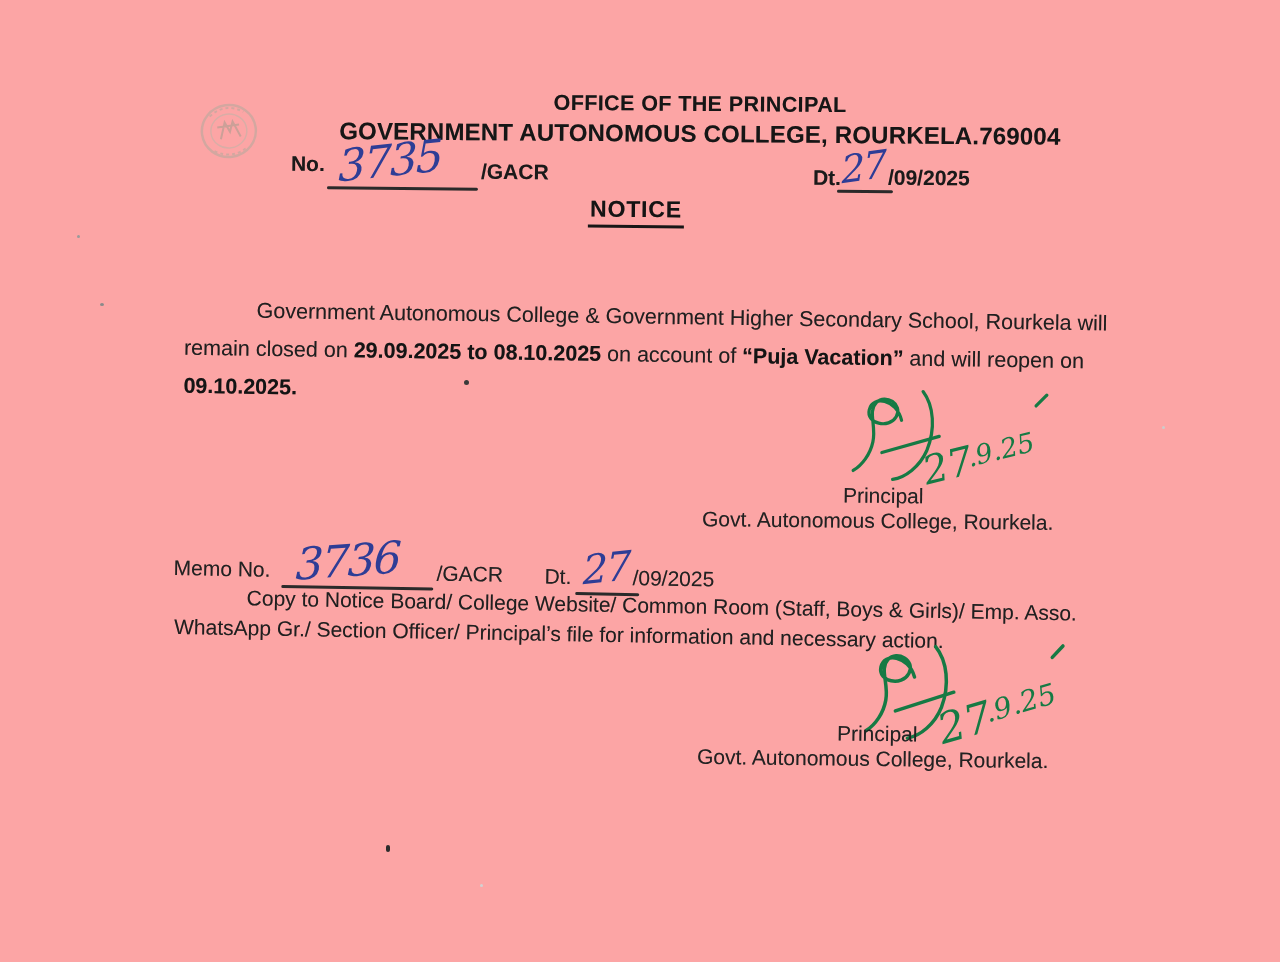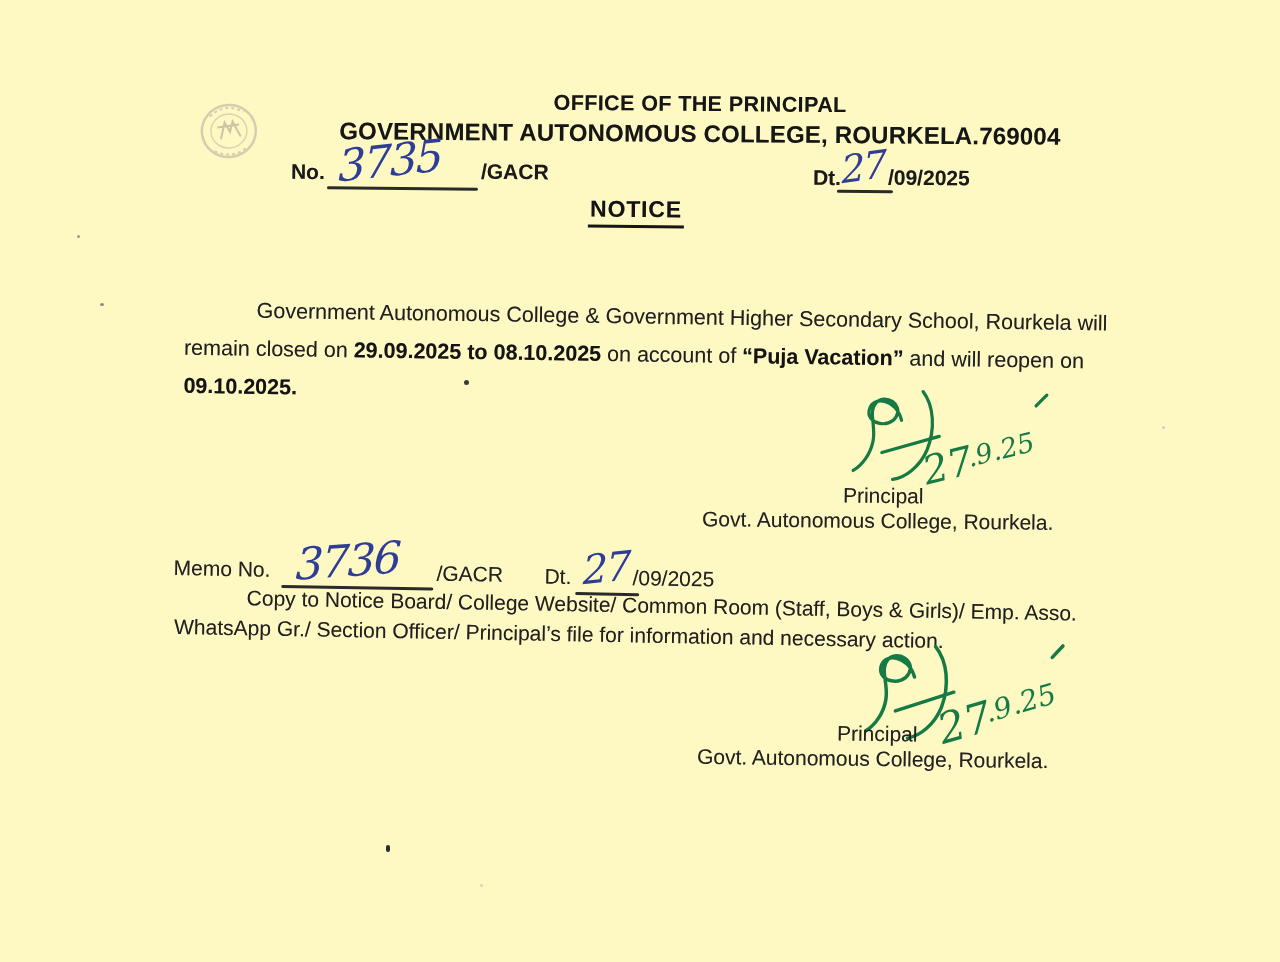--- a/index.html
+++ b/index.html
@@ -1,19 +1,19 @@
 <!DOCTYPE html>
 <html><head>
 <meta charset="utf-8">
 <style>
   html,body{margin:0;padding:0;background:#e8e8e8;}
   .page{
     position:relative;
     width:1280px;height:962px;
-    background:#fef9c3;
+    background:#fca5a5;
     overflow:hidden;
     font-family:"Liberation Sans","DejaVu Sans",sans-serif;
     color:#1e1e1e;
   }
   .abs{position:absolute;}
   .soft{text-shadow:0 0 0.6px rgba(40,40,40,0.35);}
   
   .header{left:100px;top:92px;width:1200px;text-align:center;transform:rotate(0.45deg);}
   .header .l1{font-size:21.5px;font-weight:bold;letter-spacing:.4px;color:#161616;}
   .header .l2{font-size:24px;font-weight:bold;letter-spacing:.2px;margin-top:3px;color:#161616;}
@@ -51,21 +51,21 @@
     <path d="M20 18 q17 -12 34 0" fill="none" stroke="#b3aa9d" stroke-width="2" stroke-dasharray="3 3"></path>
     <path d="M20 53 q17 11 34 0" fill="none" stroke="#b3aa9d" stroke-width="2" stroke-dasharray="3 3"></path>
     <path d="M28 42 l6 -16 l4 10 l4 -10 l6 16 M26 30 h22" fill="none" stroke="#a59c8e" stroke-width="2"></path>
   </svg>
 
   <div class="abs header soft">
     <div class="l1">OFFICE OF THE PRINCIPAL</div>
     <div class="l2">GOVERNMENT AUTONOMOUS COLLEGE, ROURKELA.769004</div>
   </div>
 
-  <span class="abs bold-label soft" style="left:291px;top:160px;transform:rotate(.5deg);">No.</span>
+  <span class="abs bold-label soft" style="left:291px;top:152px;transform:rotate(.5deg);">No.</span>
   <div class="abs form-line" style="left:327px;top:187px;width:151px;transform:rotate(.5deg);"></div>
   <span class="abs hw" style="left:338px;top:139px;font-size:44px;transform:rotate(-6deg) skewX(-6deg);">3735</span>
   <span class="abs bold-label soft" style="left:481px;top:160px;transform:rotate(.5deg);">/GACR</span>
 
   <span class="abs bold-label soft" style="left:813px;top:166px;transform:rotate(.6deg);">Dt.</span>
   <div class="abs form-line" style="left:837px;top:190px;width:56px;transform:rotate(.6deg);"></div>
   <span class="abs hw" style="left:841px;top:148px;font-size:38px;transform:rotate(-8deg) skewX(-6deg);">27</span>
   <span class="abs bold-label soft" style="left:888px;top:166px;transform:rotate(.6deg);">/09/2025</span>
 
   <div class="abs title-wrap soft">

